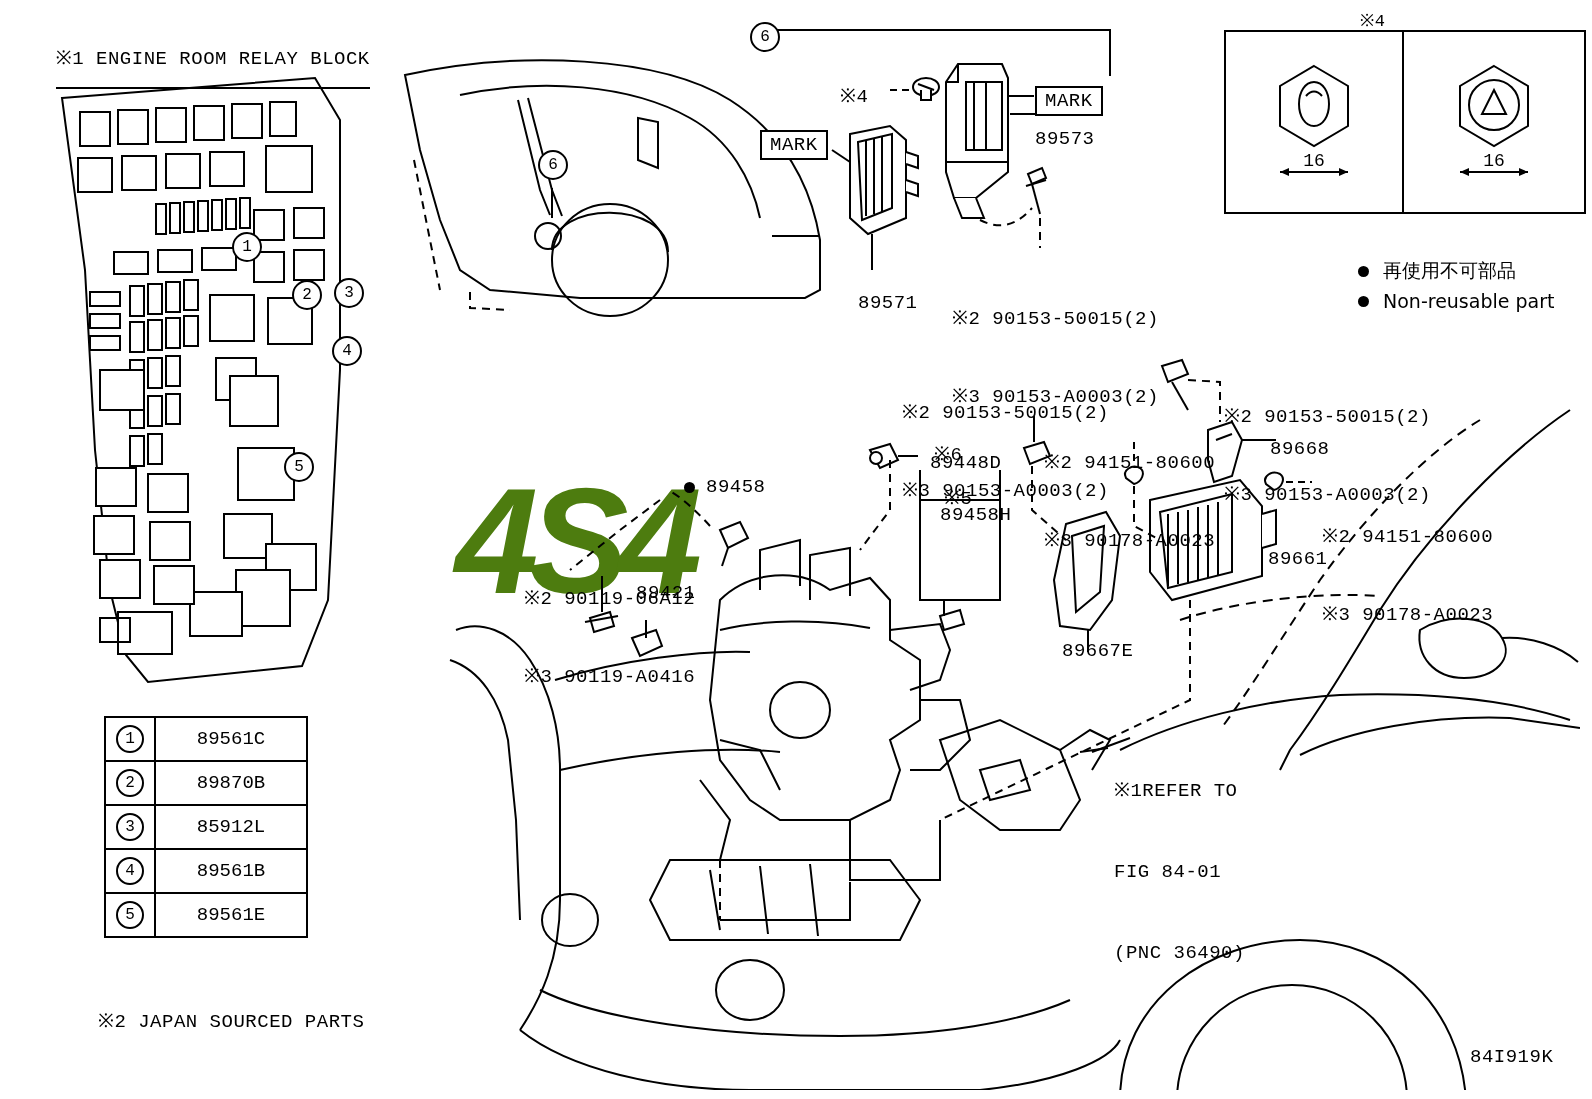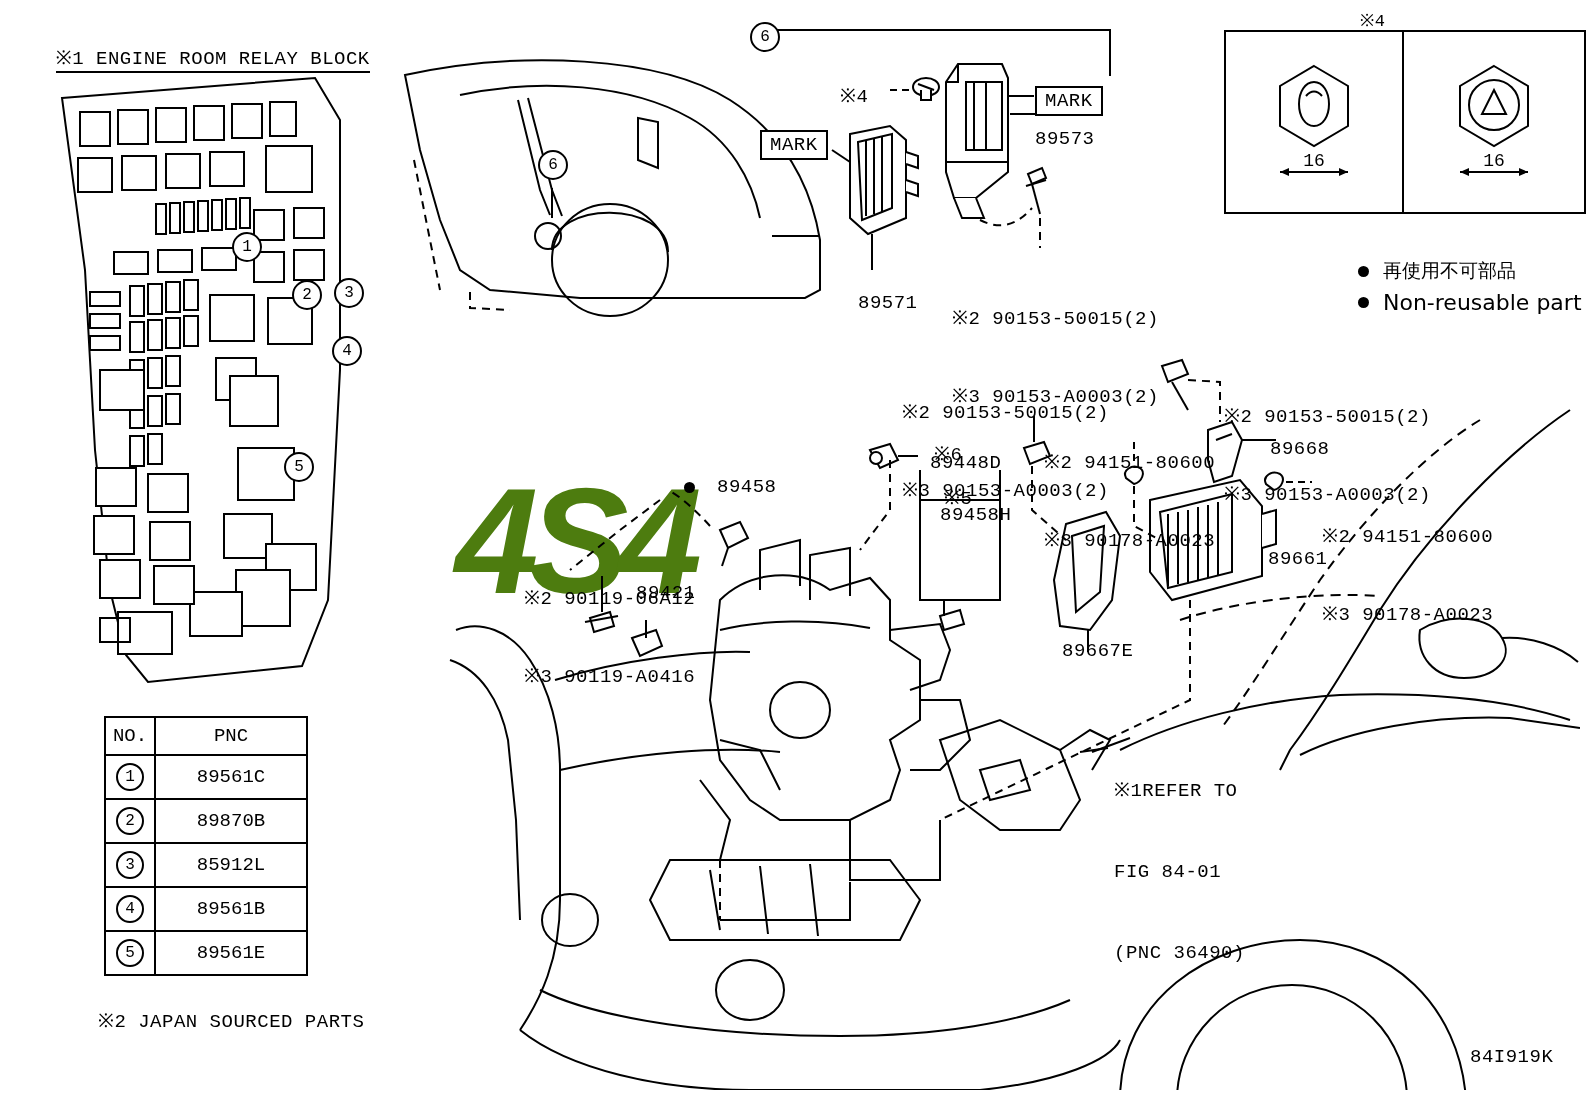--- a/index.html
+++ b/index.html
@@ -8,21 +8,21 @@
     background:#ffffff;
     font-family:"Liberation Mono", monospace;
     color:#000;
     position:relative;
     overflow:hidden;
   }
   .abs{position:absolute;}
   .lbl{font-family:"Liberation Mono", monospace;font-size:19px;letter-spacing:0.5px;white-space:pre;}
   .lbl.sm{font-size:17px;}
   .boxed{border:2px solid #000;padding:2px 8px;background:#fff;}
-  .title-underline{border-bottom:2px solid #000;display:inline-block;padding-bottom:1px;}
+  .title-underline{border-bottom:2px solid #000;display:inline-block;padding-bottom:17px;}
   svg{display:block;}
   .circ{
     border:2px solid #000;border-radius:50%;
     width:26px;height:26px;
     display:flex;align-items:center;justify-content:center;
     font-size:16px;background:#fff;font-family:"Liberation Mono", monospace;
   }
   table.pnc{border-collapse:collapse;background:#fff;}
   table.pnc td,table.pnc th{border:2px solid #000;font-family:"Liberation Mono", monospace;font-size:19px;text-align:center;font-weight:normal;}
   table.pnc th{height:34px;}
@@ -140,24 +140,20 @@
 <div class="abs circ" style="left:332px;top:336px;z-index:3;">
     <span>4</span>
   </div>
 <div class="abs circ" style="left:284px;top:452px;z-index:3;">
     <span>5</span>
   </div>
 
 <div class="abs" style="left:104px;top:716px;z-index:3;">
   <table class="pnc">
     <tbody>
-        <tr>
-      <th class="nocell">NO.</th>
-      <th class="pnccell">PNC</th>
-    </tr>
     <tr>
       <td class="nocell">
             <div style="display:flex;justify-content:center;">
               <span class="circ" style="width:24px;height:24px;">1</span>
             </div>
           </td>
       <td class="pnccell">89561C</td>
     </tr>
     <tr>
       <td class="nocell">
@@ -234,21 +230,21 @@
     </table>
 </div>
 
 <div class="abs" style="left:1358px;top:258px;z-index:3;">
   <div class="legend-row" style="margin-bottom:6px;">
     <span class="dot"></span>
     <span style="font-family:'DejaVu Sans',sans-serif;font-size:19px;">再使用不可部品</span>
   </div>
   <div class="legend-row">
     <span class="dot"></span>
-    <span style="font-family:'DejaVu Sans',sans-serif;font-size:22px;">Non-reusable part</span>
+    <span style="font-family:'DejaVu Sans',sans-serif;font-size:19px;">Non-reusable part</span>
   </div>
 </div>
 
 <svg class="abs" style="left:400px;top:40px;z-index:1;" width="450" height="310">
   <path d="M5,35 C120,10 260,16 330,60 C380,92 410,140 420,200 L420,250 L405,258 L180,258 L90,250 L60,230 L40,180 L20,110 Z" fill="none" stroke="#000" stroke-width="2"></path>
   <path d="M60,55 C140,38 230,44 290,78 C330,100 352,140 360,178" fill="none" stroke="#000" stroke-width="2"></path>
   <path d="M118,60 L140,150 L150,175" fill="none" stroke="#000" stroke-width="2"></path>
   <path d="M128,58 L152,150 L162,176" fill="none" stroke="#000" stroke-width="2"></path>
   <path d="M238,78 L238,120 L258,128 L258,82 Z" fill="none" stroke="#000" stroke-width="2"></path>
   <ellipse cx="210" cy="220" rx="58" ry="56" fill="none" stroke="#000" stroke-width="2"></ellipse>
@@ -442,21 +438,21 @@
   <div>※2 94151-80600</div>
   <div>※3 90178-A0023</div>
 </div>
 <div class="abs lbl" style="left:1270px;top:438px;z-index:3;">89668</div>
 <div class="abs lbl" style="left:1268px;top:548px;z-index:3;">89661</div>
 <div class="abs lbl" style="left:1062px;top:640px;z-index:3;">89667E</div>
 <div class="abs lbl" style="left:934px;top:440px;z-index:3;">※6</div>
 <div class="abs lbl" style="left:930px;top:452px;z-index:3;">89448D</div>
 <div class="abs lbl" style="left:944px;top:484px;z-index:3;">※5</div>
 <div class="abs lbl" style="left:940px;top:504px;z-index:3;">89458H</div>
-<div class="abs" style="left:684px;top:476px;z-index:3;display:flex;align-items:center;gap:22px;">
+<div class="abs" style="left:684px;top:476px;z-index:3;display:flex;align-items:center;gap:11px;">
   <span class="dot"></span>
   <span class="lbl">89458</span>
 </div>
 <div class="abs lbl" style="left:524px;top:534px;z-index:3;line-height:26px;">
   <div>※2 90119-06A12</div>
   <div>※3 90119-A0416</div>
 </div>
 <div class="abs lbl" style="left:636px;top:582px;z-index:3;">89421</div>
 <div class="abs lbl" style="left:1114px;top:724px;z-index:3;line-height:27px;">
   <div>※1REFER TO</div>

